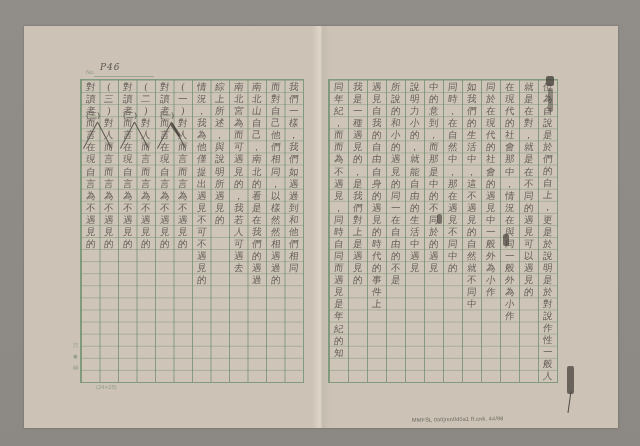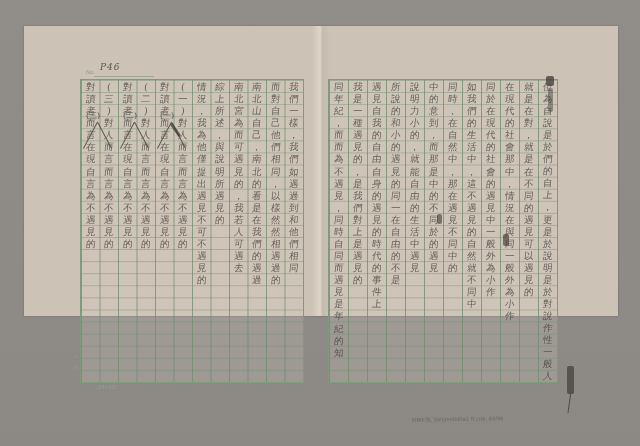--- a/index.html
+++ b/index.html
@@ -7,21 +7,21 @@
       width: 640px; height: 446px; overflow: hidden;
       background: #8f8b86;
       font-family: "DejaVu Serif", serif;
       position: relative;
     }
     .scan-bg {
       position: absolute; left: 0; top: 0; width: 640px; height: 446px;
       background: linear-gradient(180deg, #918d88 0%, #8c8883 100%);
     }
     .sheet {
-      position: absolute; left: 24px; top: 26px; width: 594px; height: 290px;
+      position: absolute; left: 24px; top: 26px; width: 594px; height: 402px;
       background: #ccc3b6;
       box-shadow: 0 0 2px rgba(0,0,0,0.25);
     }
     .sheet::after {
       content: ""; position: absolute; left: 288px; top: 0; width: 18px; height: 100%;
       background: linear-gradient(90deg, rgba(0,0,0,0) 0%, rgba(255,245,230,0.35) 45%, rgba(0,0,0,0.04) 60%, rgba(0,0,0,0) 100%);
       pointer-events: none;
     }
     .page {
       position: absolute; top: 0; height: 100%;

